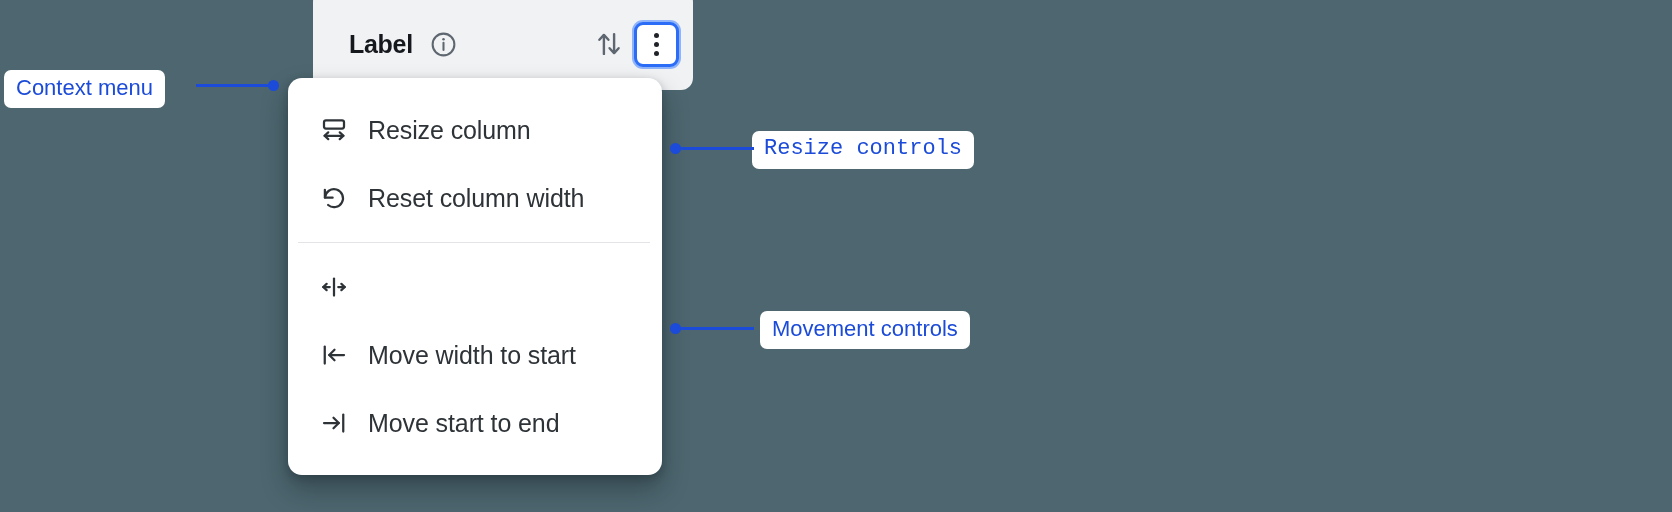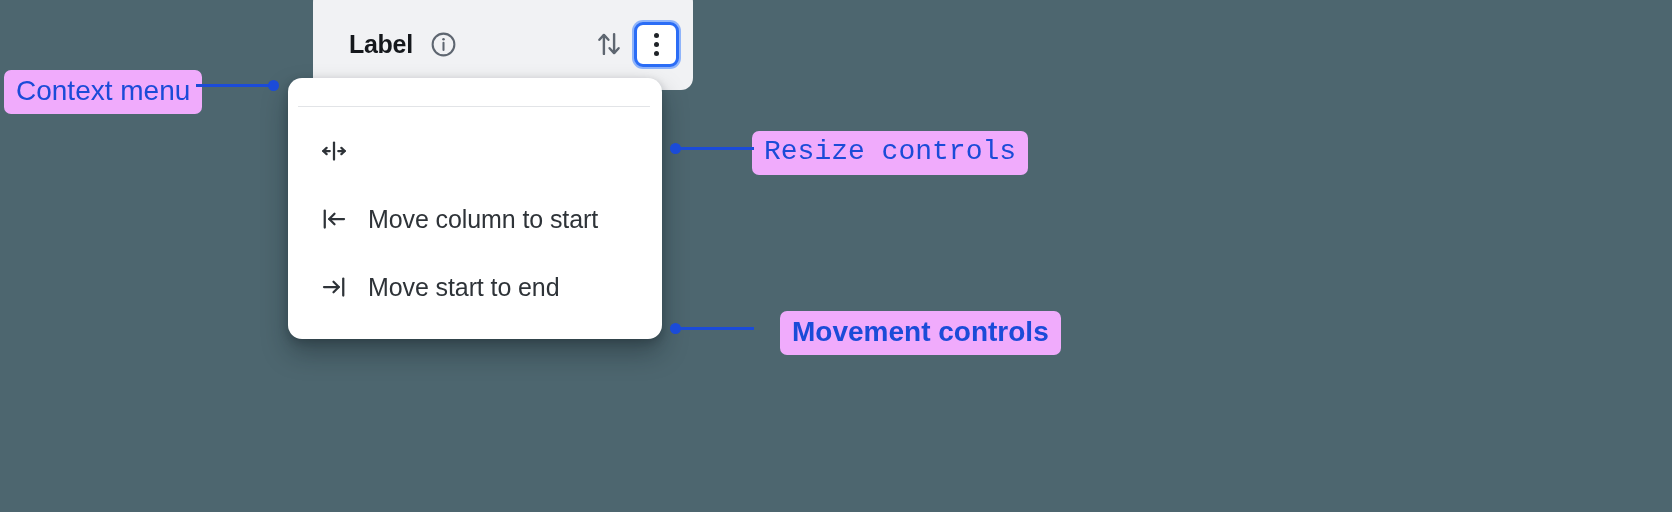--- a/index.html
+++ b/index.html
@@ -108,23 +108,23 @@
   }
   .menu-divider {
     height: 1px;
     background: #E2E4E7;
     margin: 10px 12px 10px 10px;
   }
 
   
   .annotation {
     position: absolute;
-    background: #f0abfc;
+    background: #ffffff;
     color: #1B4BD8;
-    font-size: 28px;
+    font-size: 22px;
     border-radius: 7px;
     padding: 7px 12px 9px 12px;
     white-space: nowrap;
     line-height: 1;
   }
   .conn-line {
     position: absolute;
     height: 3px;
     background: #1B4BD8;
   }
@@ -165,21 +165,41 @@
     <span class="kebab-dots">
       <i></i>
         <i></i>
         <i></i>
     </span>
   </div>
 </div>
 
 <div id="context-menu">
 
-
+  <div class="menu-item">
+    <span class="mi-icon">
+      <svg width="30" height="30" viewBox="0 0 24 24" fill="none" stroke="#2E3338" stroke-width="1.8" stroke-linecap="round" stroke-linejoin="round">
+        <rect x="4" y="4.2" width="16" height="6.6" rx="1.6"></rect>
+        <line x1="4.6" y1="16.6" x2="19.4" y2="16.6"></line>
+        <polyline points="7.4,13.9 4.4,16.6 7.4,19.3"></polyline>
+        <polyline points="16.6,13.9 19.6,16.6 16.6,19.3"></polyline>
+      </svg>
+    </span>
+    <span class="mi-label">Resize column</span>
+  </div>
+
+  <div class="menu-item">
+    <span class="mi-icon">
+      <svg width="30" height="30" viewBox="0 0 24 24" fill="none" stroke="#2E3338" stroke-width="1.8" stroke-linecap="round" stroke-linejoin="round">
+        <path d="M4.8 11.6 A7.2 7.2 0 1 1 7.3 17.6"></path>
+        <polyline points="4.7,5.4 4.7,11.7 10.9,11.7"></polyline>
+      </svg>
+    </span>
+    <span class="mi-label">Reset column width</span>
+  </div>
 
   <div class="menu-divider"></div>
 
   <div class="menu-item">
     <span class="mi-icon">
       <svg width="30" height="30" viewBox="0 0 24 24" fill="none" stroke="#2E3338" stroke-width="1.8" stroke-linecap="round" stroke-linejoin="round">
         <line x1="12" y1="5.2" x2="12" y2="18.8"></line>
         <line x1="3.4" y1="12" x2="8.6" y2="12"></line>
         <polyline points="6.1,9.5 3.4,12 6.1,14.5"></polyline>
         <line x1="15.4" y1="12" x2="20.6" y2="12"></line>
@@ -189,21 +209,21 @@
   </div>
 
   <div class="menu-item">
     <span class="mi-icon">
       <svg width="30" height="30" viewBox="0 0 24 24" fill="none" stroke="#2E3338" stroke-width="1.8" stroke-linecap="round" stroke-linejoin="round">
         <line x1="4.6" y1="5.2" x2="4.6" y2="18.8"></line>
         <line x1="20" y1="12" x2="8.2" y2="12"></line>
         <polyline points="12.4,7.8 8.2,12 12.4,16.2"></polyline>
       </svg>
     </span>
-    <span class="mi-label">Move column to start</span>
+    <span class="mi-label">Move width to start</span>
   </div>
 
   <div class="menu-item">
     <span class="mi-icon">
       <svg width="30" height="30" viewBox="0 0 24 24" fill="none" stroke="#2E3338" stroke-width="1.8" stroke-linecap="round" stroke-linejoin="round">
         <line x1="19.4" y1="5.2" x2="19.4" y2="18.8"></line>
         <line x1="4" y1="12" x2="15.8" y2="12"></line>
         <polyline points="11.6,7.8 15.8,12 11.6,16.2"></polyline>
       </svg>
     </span>
@@ -213,15 +233,15 @@
 </div>
 
 <div class="annotation" style="left:4px; top:70px;">Context menu</div>
 <div class="conn-line" style="left:196px; top:84px; width:78px;"></div>
 <div class="conn-dot" style="left:268px; top:80px;"></div>
 
 <div class="annotation" style="left:752px; top:131px;font-family:Liberation Mono, monospace;">Resize controls</div>
 <div class="conn-line" style="left:676px; top:147px; width:78px;"></div>
 <div class="conn-dot" style="left:670px; top:143px;"></div>
 
-<div class="annotation" style="left:780px; top:311px;font-weight:bold;">Movement controls</div>
+<div class="annotation" style="left:760px; top:311px;">Movement controls</div>
 <div class="conn-line" style="left:676px; top:327px; width:78px;"></div>
 <div class="conn-dot" style="left:670px; top:323px;"></div>
 
 </body></html>

